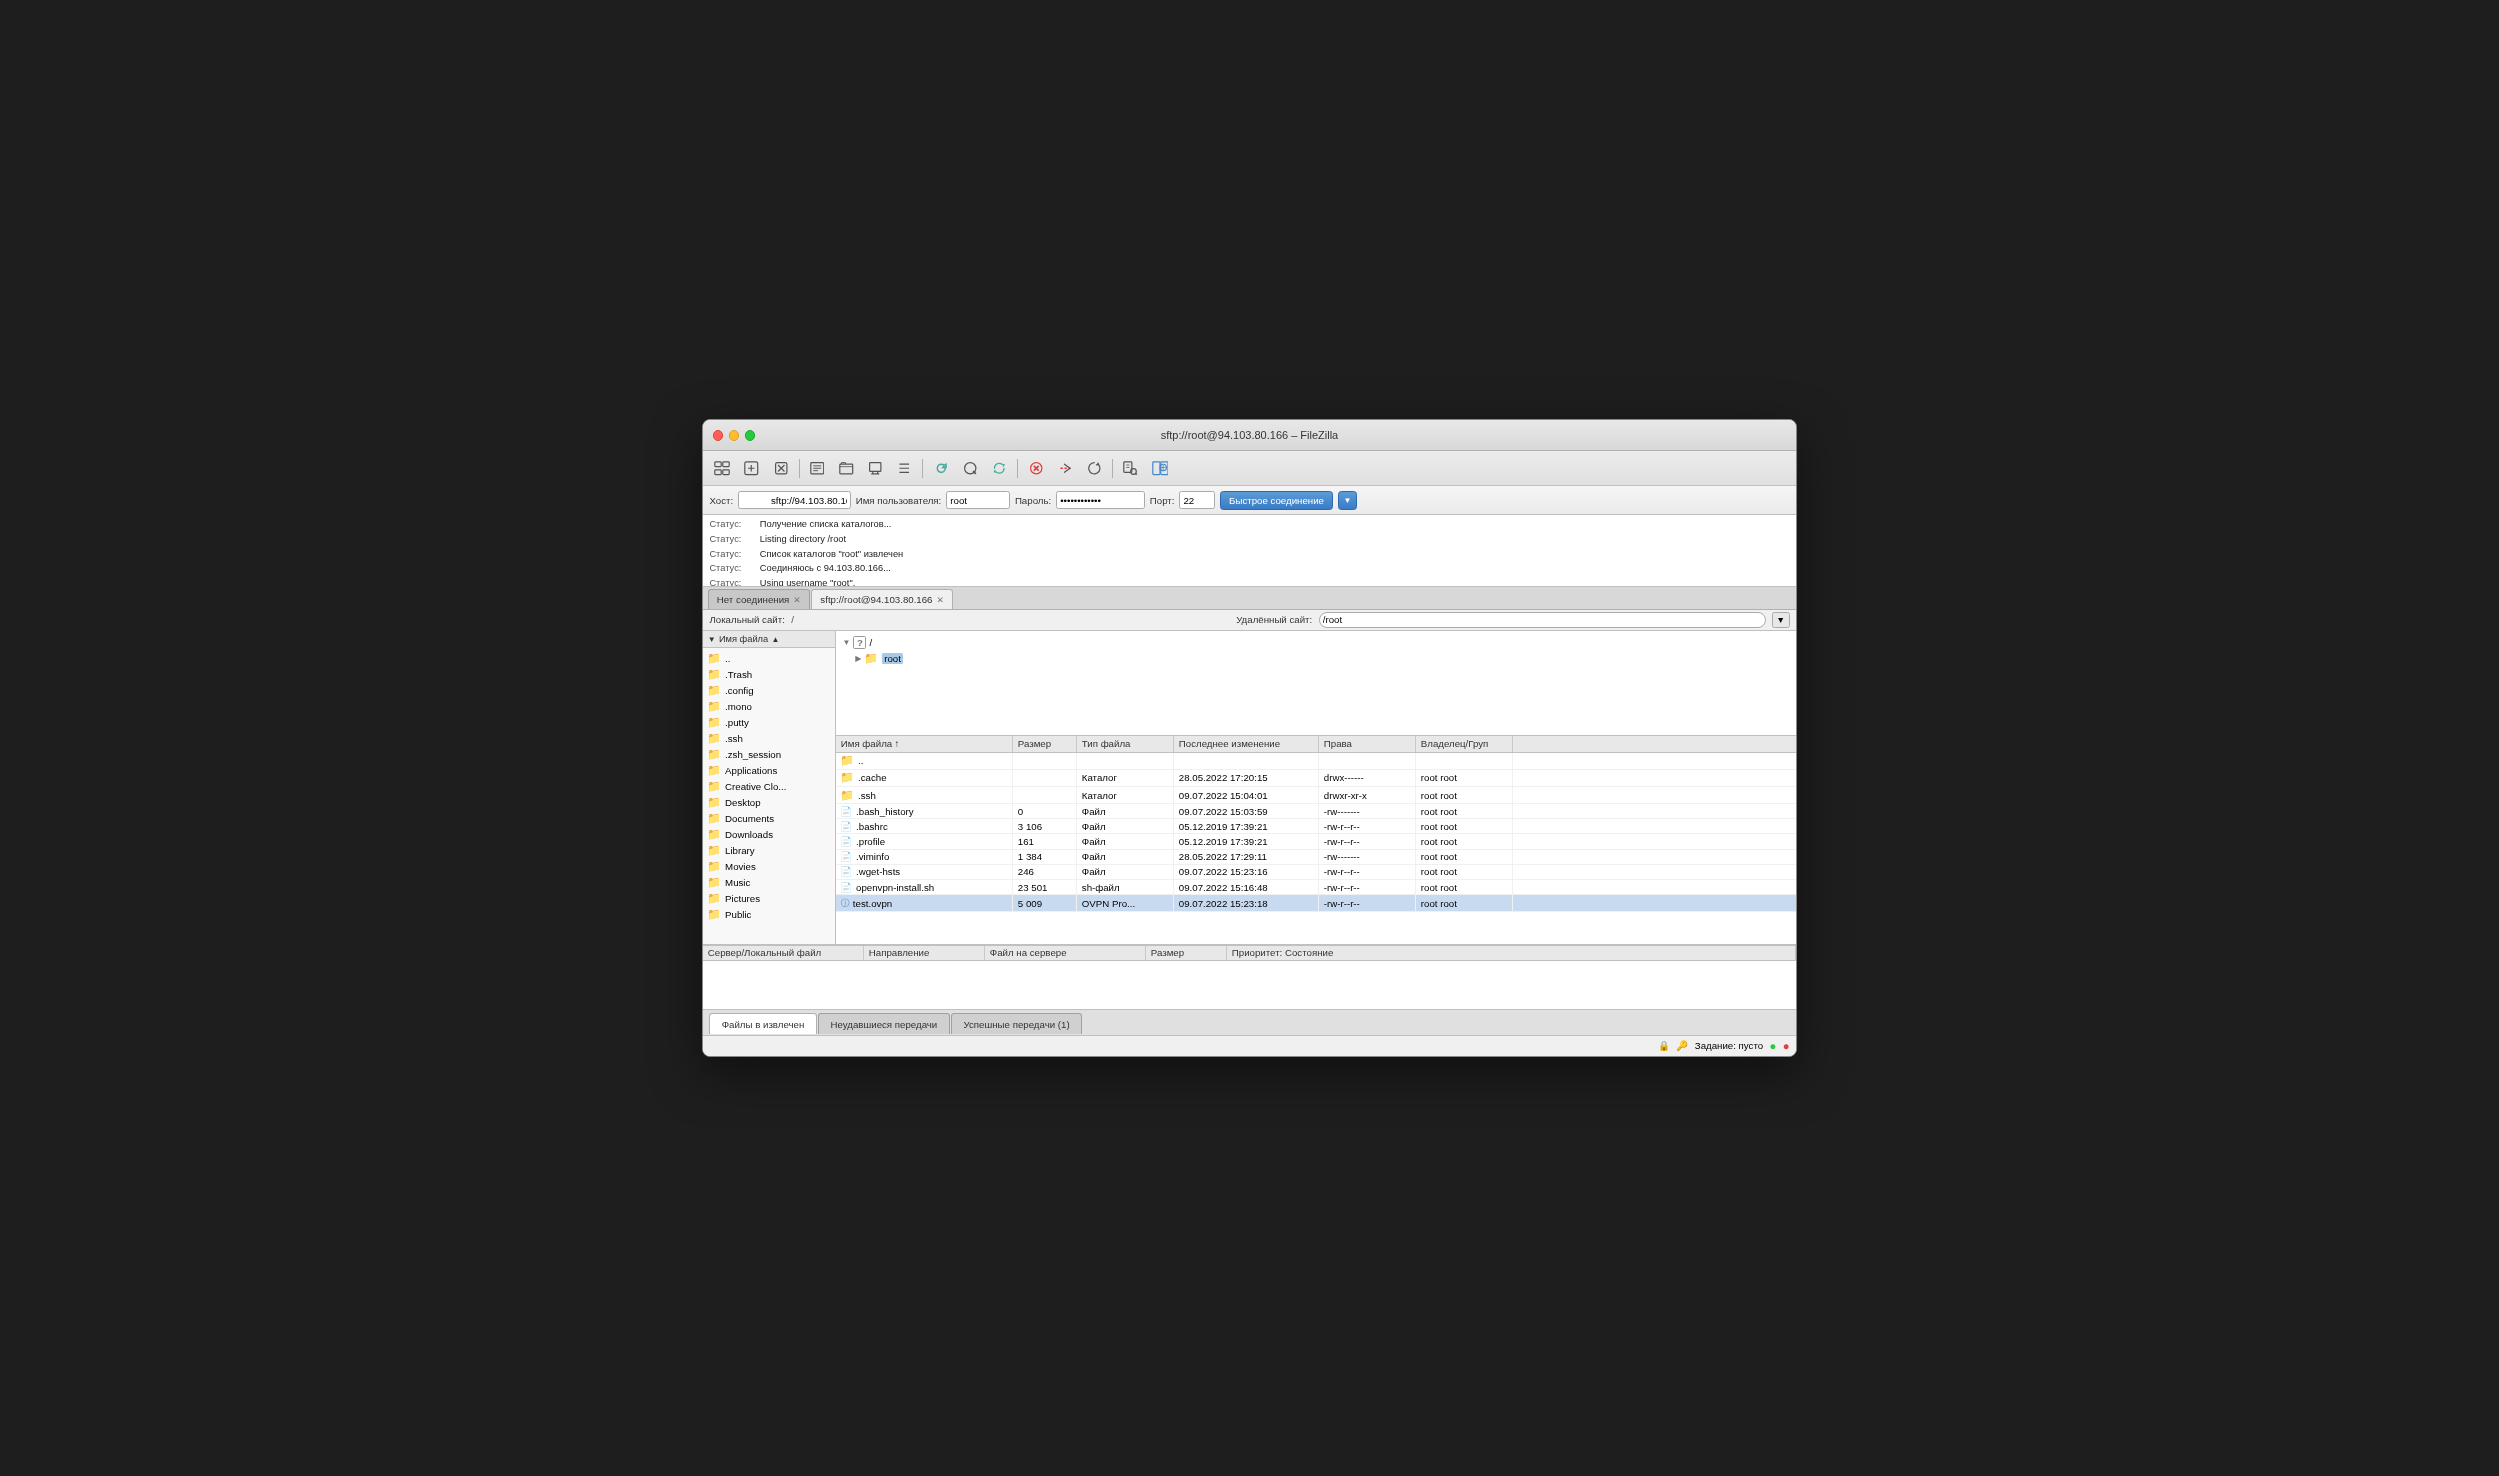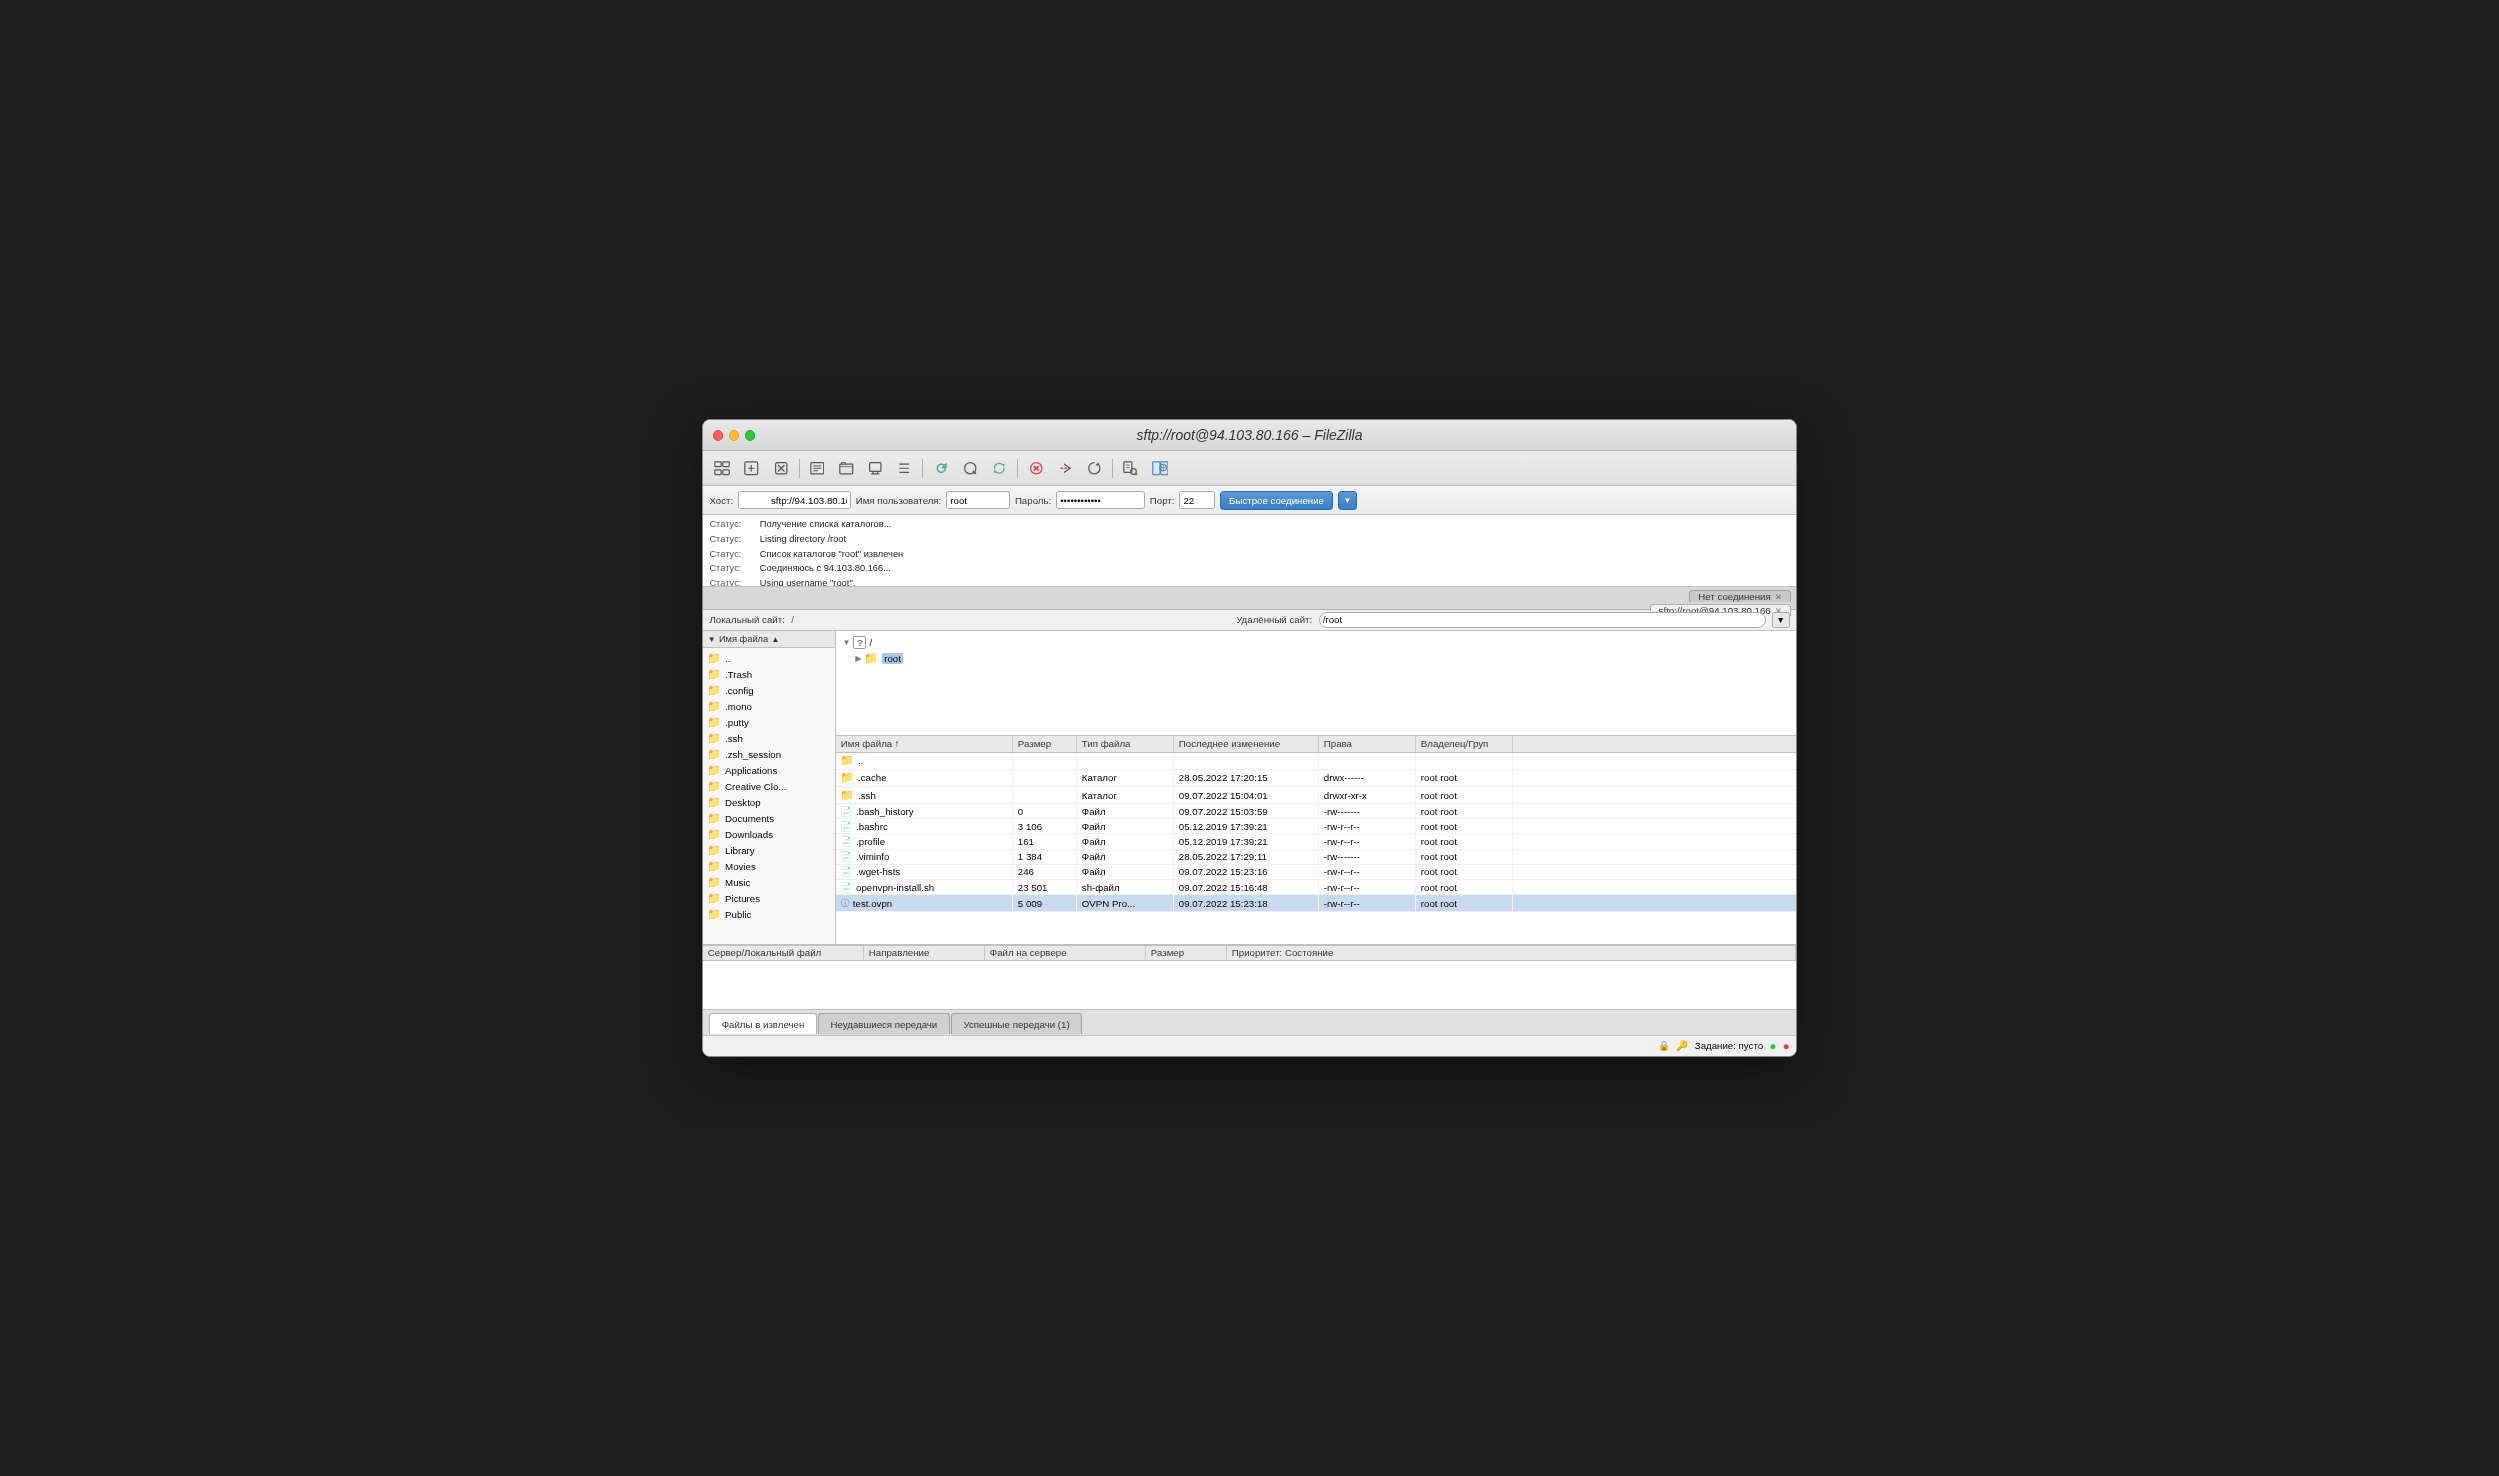--- a/index.html
+++ b/index.html
@@ -42,24 +42,23 @@
       border-radius: 50%;
       cursor: pointer;
     }
     .tl-close { background: #ff5f57; border: 0.8px solid #e0443e; }
     .tl-min { background: #ffbd2e; border: 0.8px solid #dfa123; }
     .tl-max { background: #28c840; border: 0.8px solid #1aab29; }
     .titlebar-title {
       position: absolute;
       left: 50%;
       transform: translateX(-50%);
-      font-size: 14px;
+      font-size: 11px;
       color: #333;
       font-weight: 500;
-      font-style: italic;
     }
     
     .toolbar {
       background: linear-gradient(to bottom, #ececec, #e0e0e0);
       padding: 3.2px 6.4px;
       border-bottom: 0.8px solid #c0c0c0;
       display: flex;
       align-items: center;
       gap: 3.2px;
       height: 35px;
@@ -150,21 +149,20 @@
     .status-text { color: #222; }
     
     .tabs-bar {
       background: #d8d8d8;
       border-bottom: 0.8px solid #b0b0b0;
       display: flex;
       align-items: flex-end;
       padding: 3.2px 4.8px 0;
       gap: 1.6px;
       height: 22.5px;
-      flex-direction: column;
     }
     .tab {
       height: 19.3px;
       background: #c8c8c8;
       border: 0.8px solid #a0a0a0;
       border-bottom: none;
       border-radius: 3.2px 3.2px 0 0;
       padding: 0 8px;
       display: flex;
       align-items: center;

